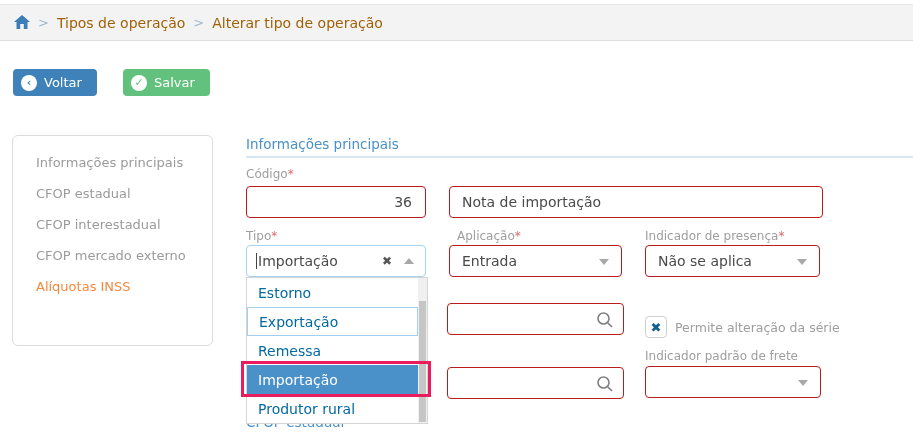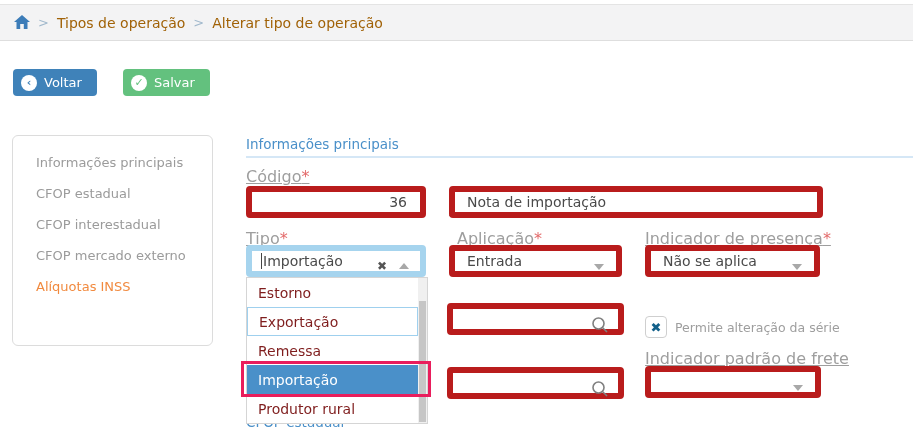--- a/index.html
+++ b/index.html
@@ -25,24 +25,24 @@
   .sidebar{position:absolute;left:12px;top:135px;width:201px;height:211px;background:#fff;
     border:1px solid #dcdcdc;border-radius:6px;box-sizing:border-box;padding:11px 0 0 23px;}
   .side-item{height:31px;display:flex;align-items:center;font-size:13px;color:#9b9b9b;cursor:pointer;}
   .side-item.active{color:#f18a3f;}
   
   .section-title{position:absolute;left:246px;top:136px;font-size:13.5px;color:#4a90c9;}
   .section-underline{position:absolute;left:246px;top:156px;width:667px;height:0;
     border-top:2px solid #d5e7f6;}
   .next-section-title{position:absolute;left:246px;top:414px;font-size:13.5px;color:#4a90c9;z-index:1;}
   
-  .flabel{position:absolute;font-size:16px;color:#9e9e9e;text-decoration:underline;}
+  .flabel{position:absolute;font-size:12px;color:#9e9e9e;}
   .req{color:#e36a6a;}
   
-  .ctrl{position:absolute;height:32px;background:#fff;border:6px solid #b91c1c;border-radius:4px;
+  .ctrl{position:absolute;height:32px;background:#fff;border:1px solid #b91c1c;border-radius:4px;
     box-sizing:border-box;font-size:14px;color:#4a4a4a;display:flex;align-items:center;}
   .in-codigo{left:246px;top:186px;width:180px;justify-content:flex-end;padding-right:13px;}
   .in-descricao{left:449px;top:186px;width:374px;padding-left:12px;}
   .sel-tipo{left:246px;top:245px;width:180px;border-color:#a6d4ee;padding-left:9px;z-index:4;}
   .sel-aplicacao{left:449px;top:245px;width:173px;padding-left:12px;}
   .sel-indicador{left:645px;top:245px;width:175px;padding-left:12px;}
   .sel-modalidade{left:645px;top:366px;width:176px;padding-left:12px;}
   .search1{left:447px;top:303px;width:177px;}
   .search2{left:447px;top:367px;width:177px;}
   .caret-down{position:absolute;right:12px;top:13px;width:0;height:0;
@@ -53,21 +53,21 @@
   .cursor-bar{display:inline-block;width:1px;height:16px;background:#444;margin-right:1px;}
   .mag{position:absolute;right:9px;top:7px;cursor:pointer;}
   
   .checkbox{position:absolute;left:645px;top:316px;width:22px;height:22px;border:1px solid #cfcfcf;
     border-radius:4px;box-sizing:border-box;background:#fff;display:flex;align-items:center;
     justify-content:center;font-size:13px;font-weight:bold;color:#12608a;cursor:pointer;}
   .cb-label{position:absolute;left:675px;top:320px;font-size:12.5px;color:#9e9e9e;}
   
   .dropdown{position:absolute;left:246px;top:277px;width:182px;height:147px;background:#fff;
     border:1px solid #d5d5d5;box-sizing:border-box;z-index:5;}
-  .dd-item{height:29px;display:flex;align-items:center;padding-left:11px;font-size:14px;color:#7f1d1d;
+  .dd-item{height:29px;display:flex;align-items:center;padding-left:11px;font-size:14px;color:#0369a1;
     box-sizing:border-box;width:171px;cursor:pointer;}
   .dd-item.highlighted{border:1px solid #9fd0ee;}
   .dd-item.selected{background:#4a90c9;color:#fff;}
   .dd-scroll{position:absolute;right:0;top:0;width:9px;height:100%;background:#f0f0f0;}
   .dd-thumb{position:absolute;left:1px;right:1px;top:16%;bottom:1px;background:#c6c6c6;}
   .annotation-box{position:absolute;left:241px;top:361px;width:190px;height:36px;
     border:3px solid #e91d5c;box-sizing:border-box;z-index:6;pointer-events:none;}
 </style>
 </head>
 <body>

